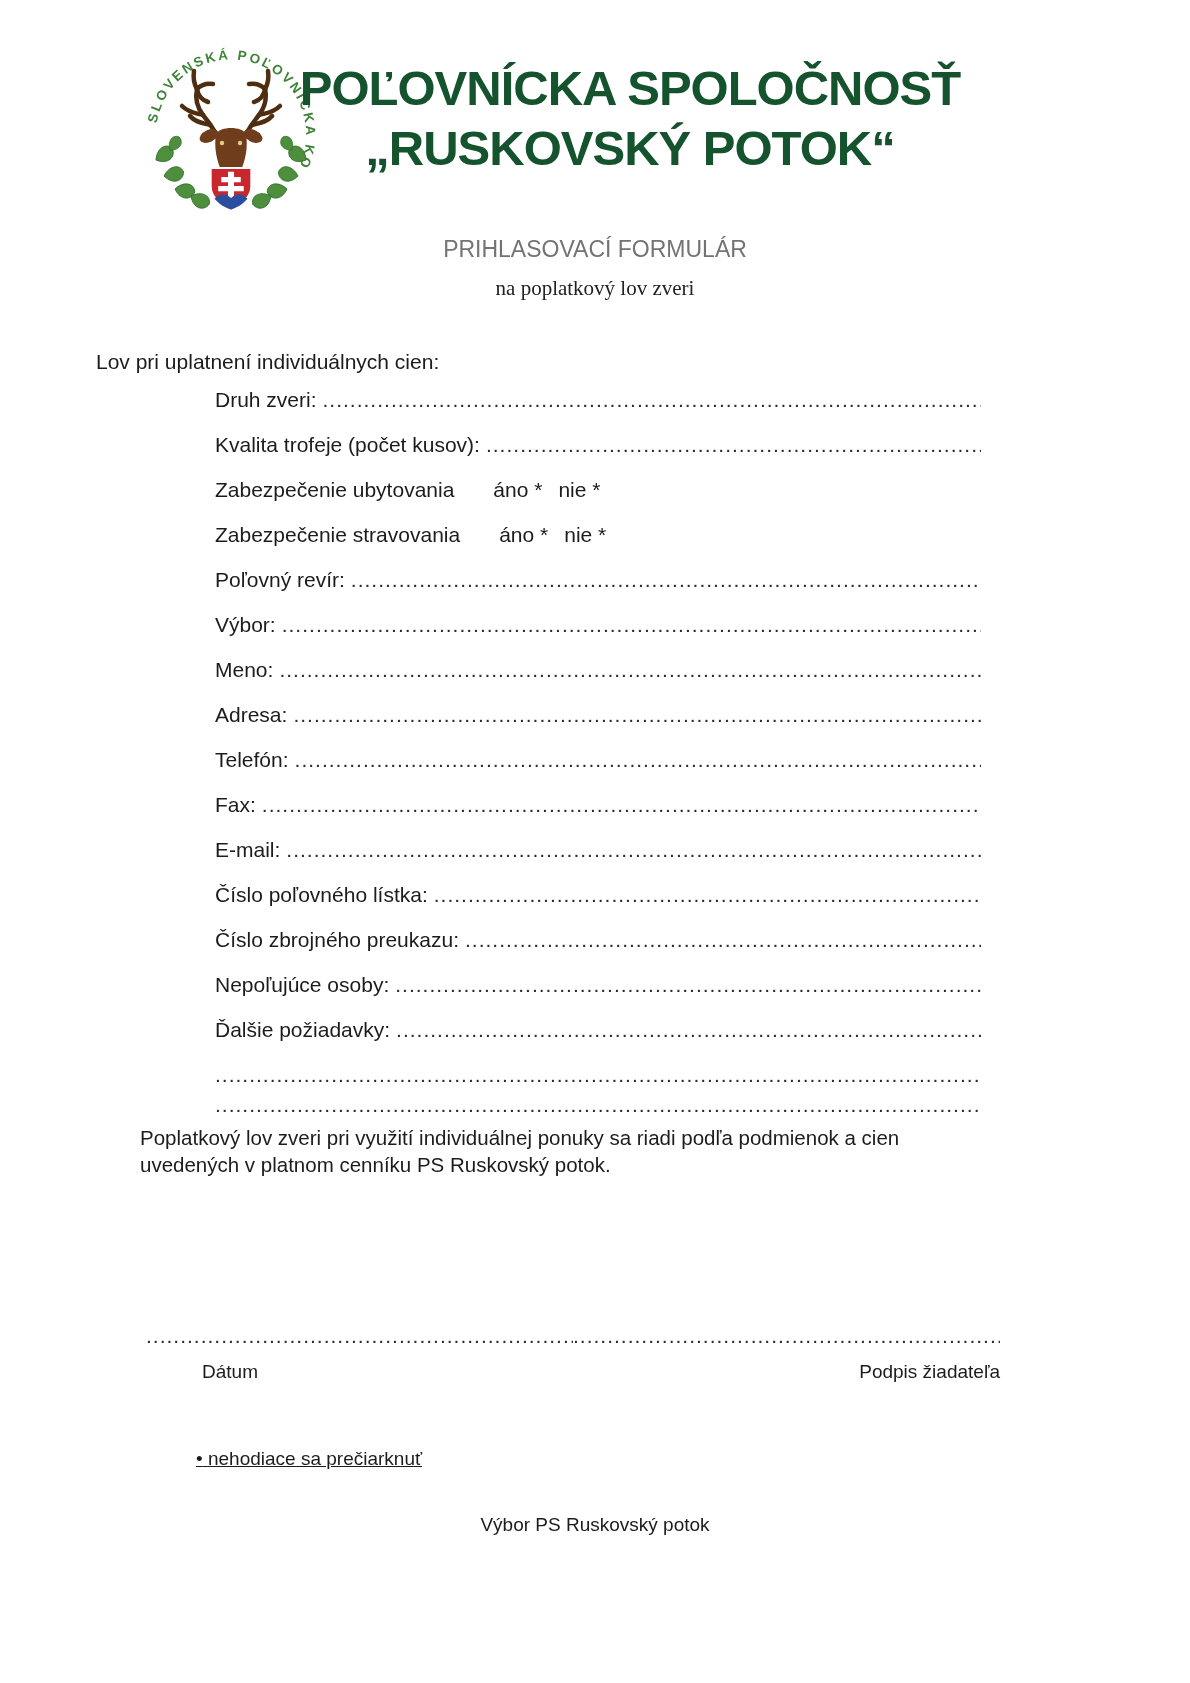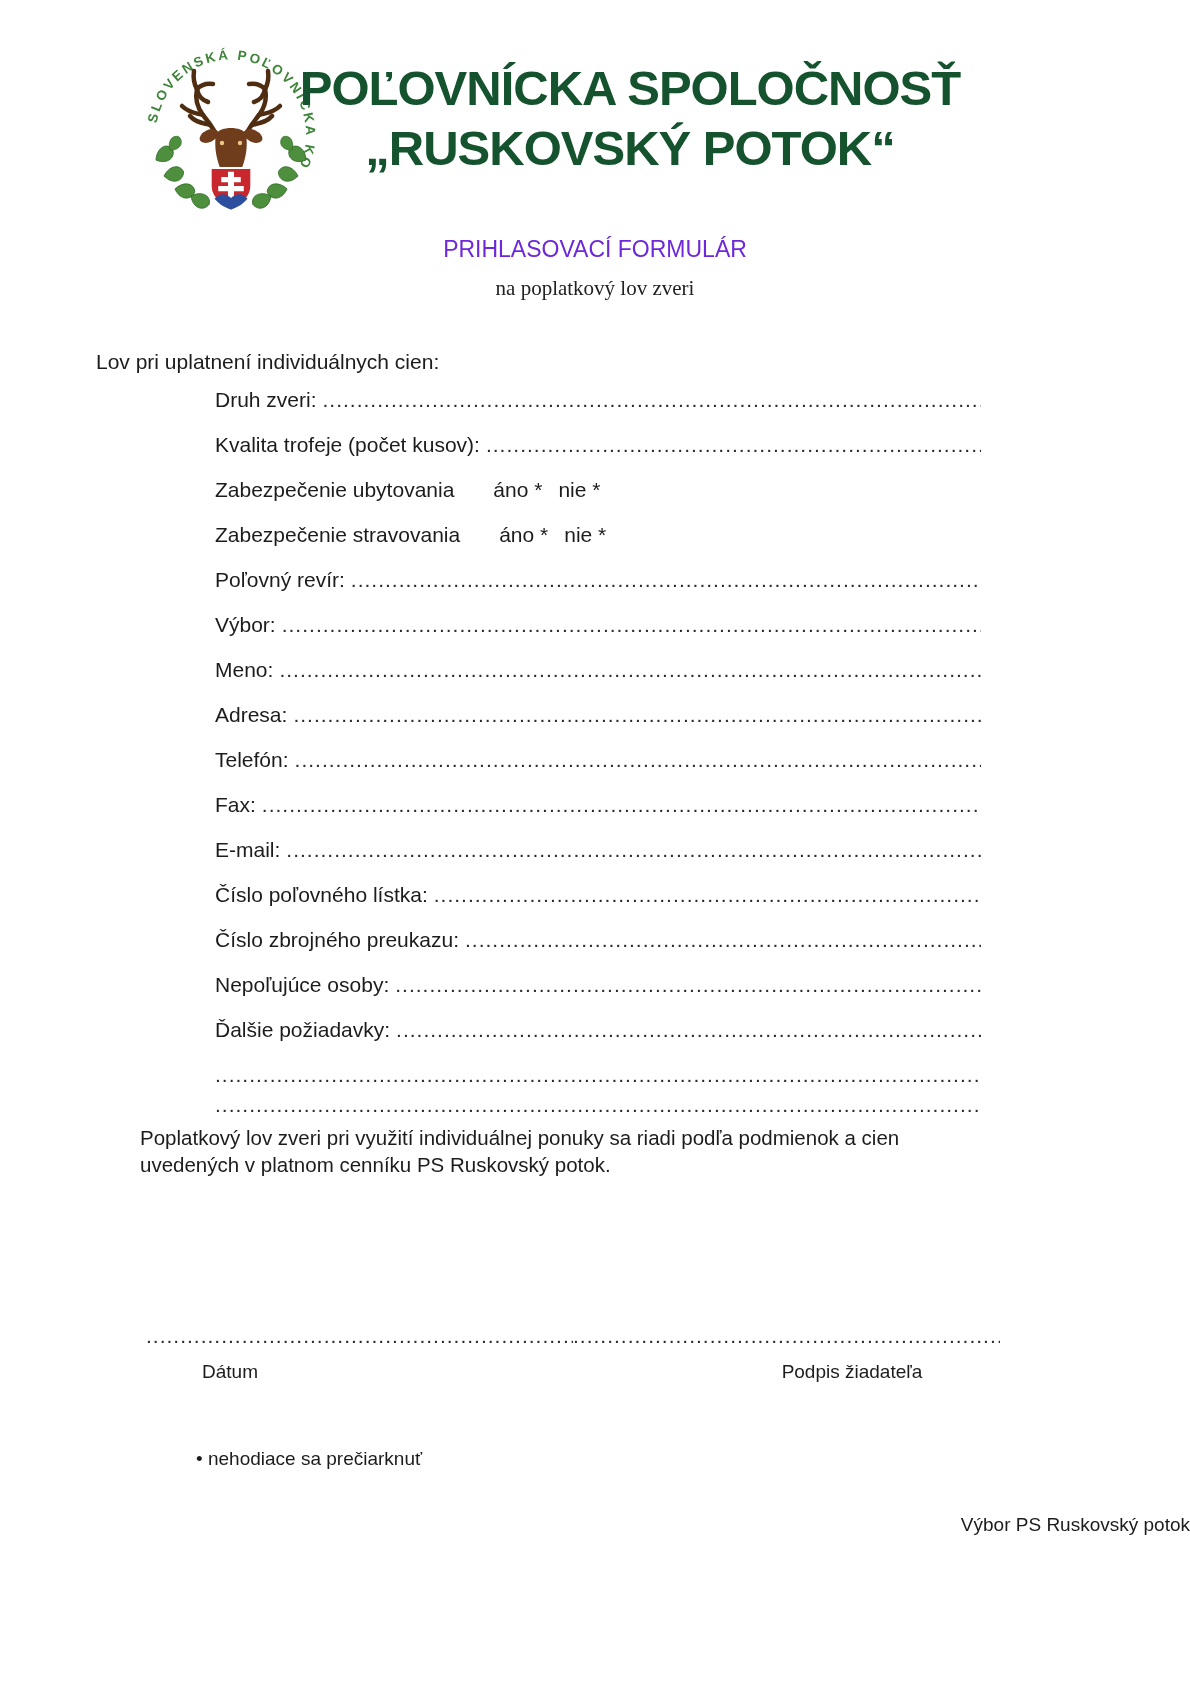--- a/index.html
+++ b/index.html
@@ -7,40 +7,40 @@
     width:1190px;height:1683px;background:#ffffff;
     font-family:"Liberation Sans", sans-serif;color:#1c1c1c;
     position:relative;overflow:hidden;
   }
   .header{position:relative;height:216px;}
   .logo{position:absolute;left:142px;top:42px;}
   .titles{
     position:absolute;left:290px;width:680px;top:58px;text-align:center;
     font-weight:bold;font-size:49px;line-height:60px;letter-spacing:-1px;color:#14532d;
   }
-  .form-heading{text-align:center;font-size:23px;margin:20px 0 0 0;color:#6d28d9;}
+  .form-heading{text-align:center;font-size:23px;margin:20px 0 0 0;color:#737373;}
   .form-subheading{text-align:center;font-size:21px;margin:13px 0 0 0;color:#222;font-family:Liberation Serif, serif;}
   .section-label{font-size:21px;line-height:26px;margin:48px 0 0 96px;}
   .rows{margin:14px 0 0 215px;width:766px;font-size:21px;}
   .row{display:flex;align-items:baseline;line-height:22px;margin-bottom:23px;}
   .row.extra{margin-bottom:8px;}
   .lbl{white-space:nowrap;margin-right:6px;}
   .dots{flex:1;overflow:hidden;white-space:nowrap;letter-spacing:1px;color:#2a2a2a;}
   .opts{margin-left:33px;white-space:nowrap;}
   .opt + .opt{margin-left:16px;}
   .note-par{margin:8px 0 0 140px;width:840px;font-size:20.5px;line-height:27px;}
   .sig-lines{display:flex;justify-content:space-between;margin:147px 190px 0 146px;font-size:21px;}
   .sig-dots{display:inline-block;overflow:hidden;white-space:nowrap;letter-spacing:1px;line-height:22px;}
   .sig-dots.left{width:258px;}
   .sig-dots.right{width:296px;}
   .sig-labels{display:flex;justify-content:space-between;margin:14px 190px 0 146px;font-size:19px;line-height:22px;}
   .sig-label-left{width:258px;text-align:left;padding-left:56px;box-sizing:border-box;}
-  .sig-label-right{width:296px;text-align:center;}
-  .footnote{margin:65px 0 0 196px;font-size:19px;line-height:22px;}
-  .footer{margin-top:44px;text-align:right;font-size:19px;line-height:22px;}
+  .sig-label-right{width:296px;text-align:right;}
+  .footnote{margin:65px 0 0 196px;font-size:19px;line-height:22px;text-decoration:underline;}
+  .footer{margin-top:44px;text-align:center;font-size:19px;line-height:22px;}
 </style>
 </head>
 <body>
 
 <div class="header">
   <svg class="logo" viewBox="0 0 178 172" width="178" height="172" aria-hidden="true">
     <defs>
       <path id="ringPath" d="M 23,128 A 75,75 0 1 1 155,128"></path>
       <path id="leaf" d="M0,0 C7,-9 18,-9 20,0 C18,9 7,11 0,0 Z"></path>
     </defs>

